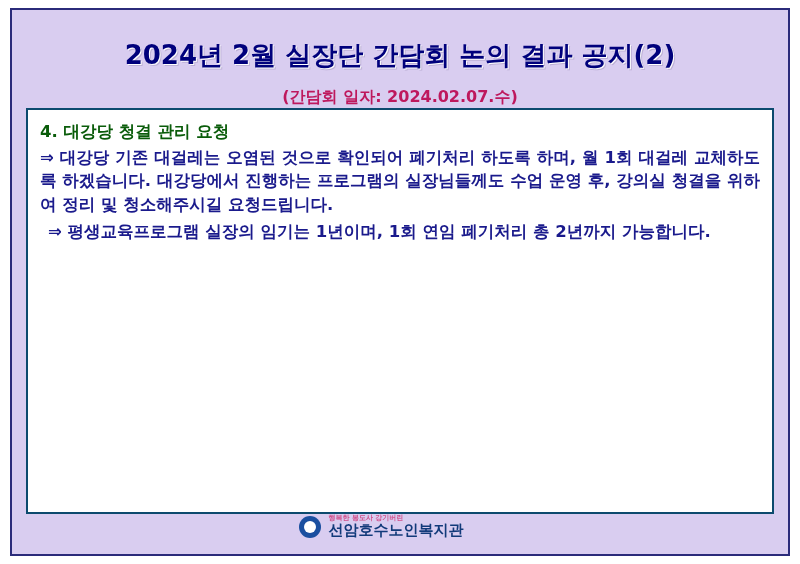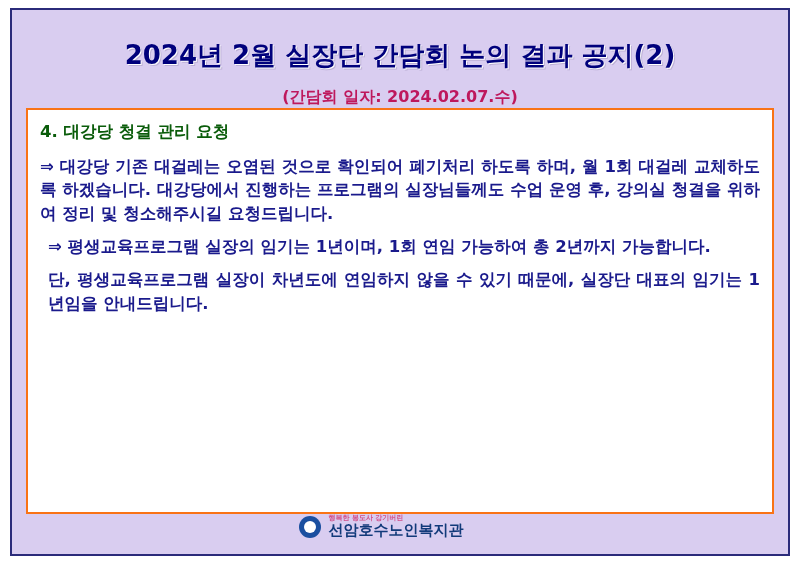--- a/index.html
+++ b/index.html
@@ -58,21 +58,21 @@
     font-weight: bold;
     color: #be185d;
   }
   .content-box {
     position: absolute;
     left: 14px;
     top: 98px;
     width: 748px;
     height: 406px;
     background: #ffffff;
-    border: 2px solid #f97316;
+    border: 2px solid #0c4a6e;
     box-sizing: border-box;
     padding: 10px 12px 6px 12px;
     overflow: hidden;
   }
   .item {
     margin-bottom: 2px;
   }
   .item-head {
     font-size: 16.5px;
     font-weight: bold;
@@ -81,21 +81,21 @@
     white-space: nowrap;
   }
   .item-body {
     font-size: 16.5px;
     font-weight: bold;
     color: #1a1a8c;
     line-height: 1.42;
     text-align: justify;
     text-justify: inter-character;
     padding-left: 0px;
-    margin-top: 10px;
+    margin-top: 1px;
     margin-bottom: 4px;
   }
   .item-body.indent {
     padding-left: 8px;
   }
   .logo-area {
     position: absolute;
     left: 0;
     bottom: 6px;
     width: 736px;
@@ -162,22 +162,21 @@
 
       <div class="item">
         <div class="item-head">4. 대강당 청결 관리 요청</div>
         <div class="item-body">⇒ 대강당 기존 대걸레는 오염된 것으로 확인되어 폐기처리 하도록 하며, 월 1회 대걸레 교체하도록 하겠습니다. 대강당에서 진행하는 프로그램의 실장님들께도 수업 운영 후, 강의실 청결을 위하여 정리 및 청소해주시길 요청드립니다.</div>
       </div>
 
       <div class="item">
       </div>
 
       <div class="item">
-        <div class="item-body indent">⇒ 평생교육프로그램 실장의 임기는 1년이며, 1회 연임 가능하여 총 2년까지 가능합니다.</div>
-        <div class="item-body indent">단, 평생교육프로그램 실장이 차년도에 연임하지 않을 수 있기 때문에, 실장단 대표의 임기는 1년임을 안내드립니다.</div>
+        <div class="item-body indent">⇒ 평생교육프로그램 실장의 임기는 1년이며, 1회 연임 폐기처리 총 2년까지 가능합니다.</div>
       </div>
 
     </div>
 
     <div class="logo-area">
       <span class="logo-wrap">
         <span class="logo-mark">
           <span class="logo-circle"></span>
           <span class="logo-inner"></span>
         </span>

